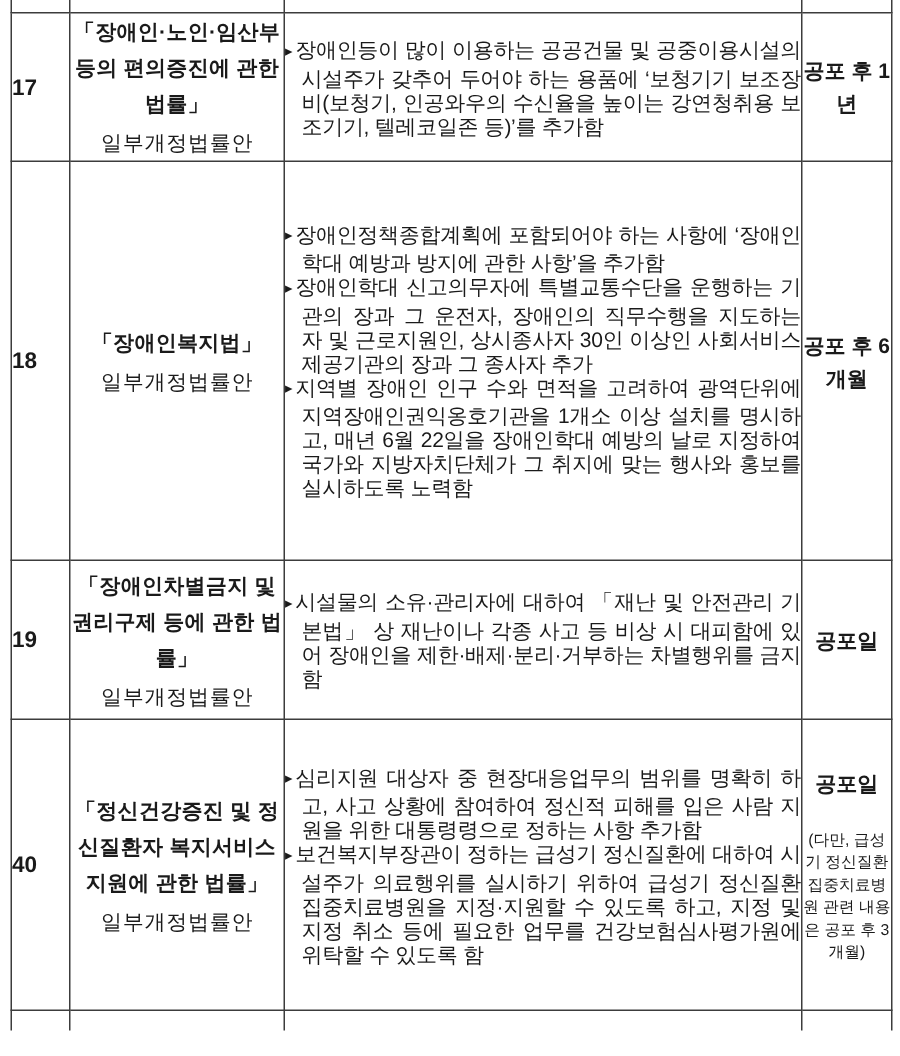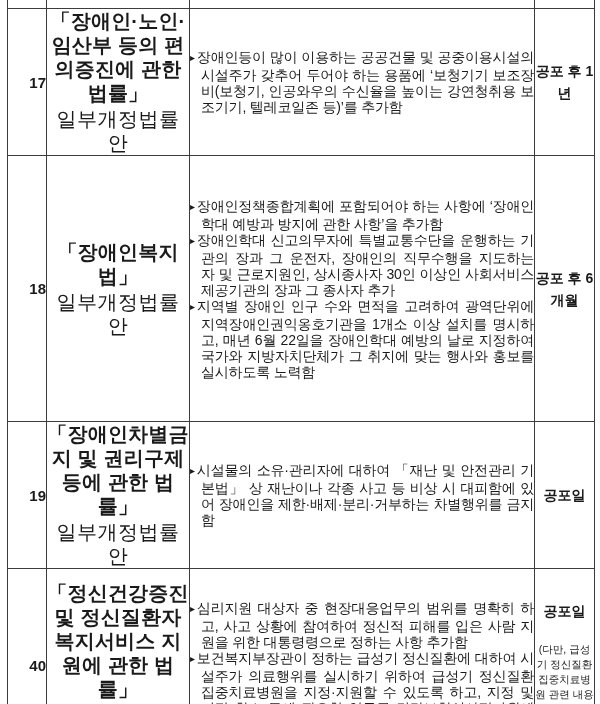--- a/index.html
+++ b/index.html
@@ -30,27 +30,27 @@
     border: 1px solid #3c3c3c;
     padding: 0;
     overflow: hidden;
     vertical-align: middle;
   }
   
   tr.stub-top td { border-top: none; height: 8px; }
   tr.stub-bottom td { border-bottom: none; height: 13px; }
 
   td.no-cell {
-    text-align: right;
+    text-align: left;
     font-weight: bold;
     font-size: 15px;
   }
   td.law-cell {
     text-align: center;
-    font-size: 20px;
+    font-size: 14px;
     padding: 2px 5px;
   }
   .law-title {
     font-weight: bold;
     line-height: 24px;
     letter-spacing: 0.2px;
   }
   .law-subtitle {
     font-weight: normal;
     line-height: 24px;

